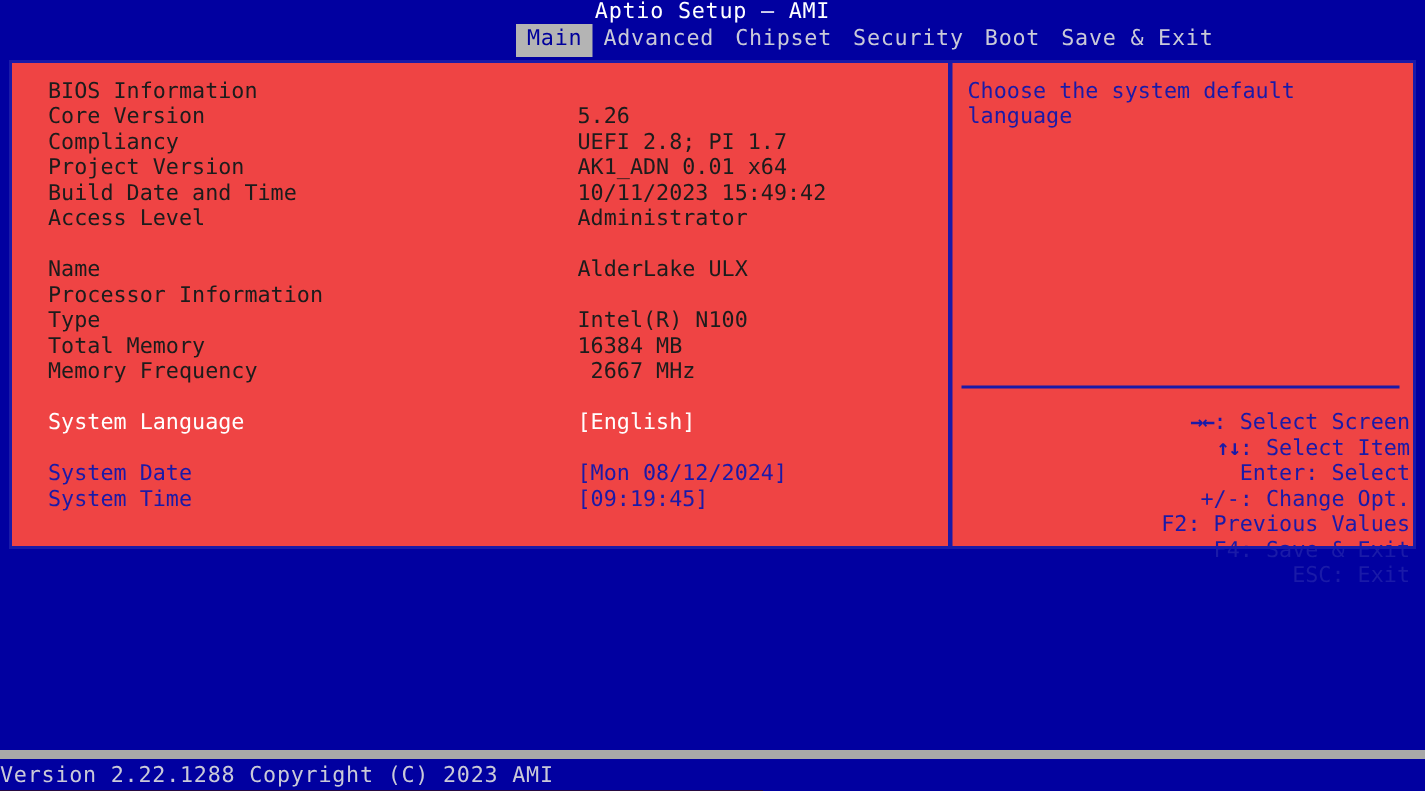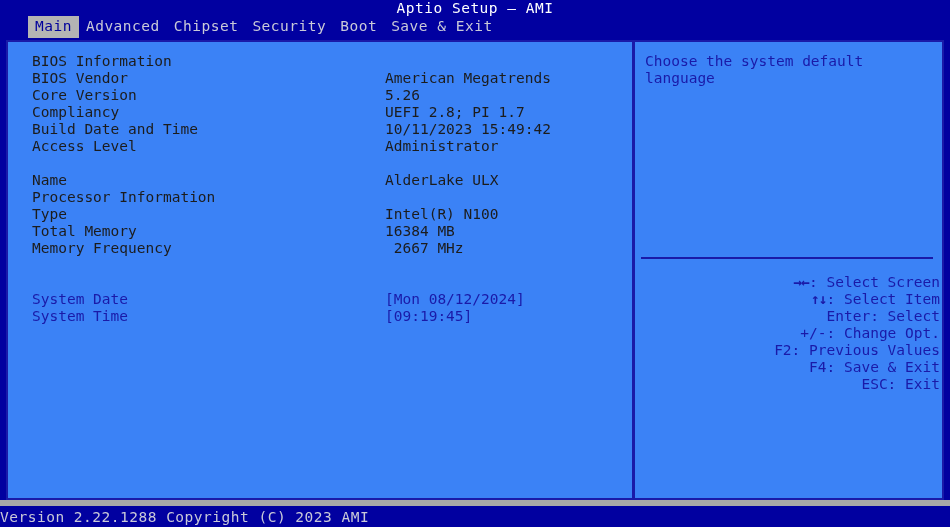--- a/index.html
+++ b/index.html
@@ -30,37 +30,38 @@
   }
   #menu-bar {
     position: absolute;
     left: 0; top: 16px;
     width: 816px; height: 21px;
     color: #c9c9d8;
     white-space: nowrap;
     padding-left: 28px;
     box-sizing: border-box;
     letter-spacing: 0.5px;
+    text-align: right;
   }
   .menu-tab {
     display: inline-block;
     padding: 2px 7px 3px 7px;
     color: #c9c9d8;
   }
   .menu-tab.active {
     background: #b4b4b4;
     color: #00009c;
   }
 
   
   #body-frame {
     position: absolute;
     left: 6px; top: 40px;
-    width: 938px; height: 460px;
-    background: #3b82f6;
+    width: 938px; height: 326px;
+    background: #ef4444;
     border: 2px solid #1a1aa8;
     box-sizing: border-box;
   }
   #divider-v {
     position: absolute;
     left: 624px; top: 0;
     width: 3px; height: 100%;
     background: #1a1aa8;
   }
 
@@ -134,32 +135,33 @@
 <div id="screen">
 
   <div id="title-bar">Aptio Setup – AMI</div>
 
   <div id="menu-bar"><span class="menu-tab active">Main</span><span class="menu-tab">Advanced</span><span class="menu-tab">Chipset</span><span class="menu-tab">Security</span><span class="menu-tab">Boot</span><span class="menu-tab">Save &amp; Exit</span></div>
 
   <div id="body-frame">
 
     <div id="left-pane">
         <div class="row"><span class="label c-dark">BIOS Information</span></div>
-        <div class="row"><span class="label c-dark">BIOS Vendor</span><span class="value c-dark">American Megatrends</span></div>
         <div class="row"><span class="label c-dark">Core Version</span><span class="value c-dark">5.26</span></div>
         <div class="row"><span class="label c-dark">Compliancy</span><span class="value c-dark">UEFI 2.8; PI 1.7</span></div>
+        <div class="row"><span class="label c-dark">Project Version</span><span class="value c-dark">AK1_ADN 0.01 x64</span></div>
         <div class="row"><span class="label c-dark">Build Date and Time</span><span class="value c-dark">10/11/2023 15:49:42</span></div>
         <div class="row"><span class="label c-dark">Access Level</span><span class="value c-dark">Administrator</span></div>
         <div class="spacer"></div>
         <div class="row"><span class="label c-dark">Name</span><span class="value c-dark">AlderLake ULX</span></div>
         <div class="row"><span class="label c-dark">Processor Information</span></div>
         <div class="row"><span class="label c-dark">Type</span><span class="value c-dark">Intel(R) N100</span></div>
         <div class="row"><span class="label c-dark">Total Memory</span><span class="value c-dark">16384 MB</span></div>
         <div class="row"><span class="label c-dark">Memory Frequency</span><span class="value c-dark"> 2667 MHz</span></div>
         <div class="spacer"></div>
+        <div class="row"><span class="label c-white">System Language</span><span class="value c-white">[English]</span></div>
         <div class="spacer"></div>
         <div class="row"><span class="label c-blue">System Date</span><span class="value c-blue">[Mon 08/12/2024]</span></div>
         <div class="row"><span class="label c-blue">System Time</span><span class="value c-blue">[09:19:45]</span></div>
       </div>
 
     <div id="divider-v"></div>
 
     <div id="right-pane">
       <div id="help-text">
           <div class="help-line">Choose the system default</div>

